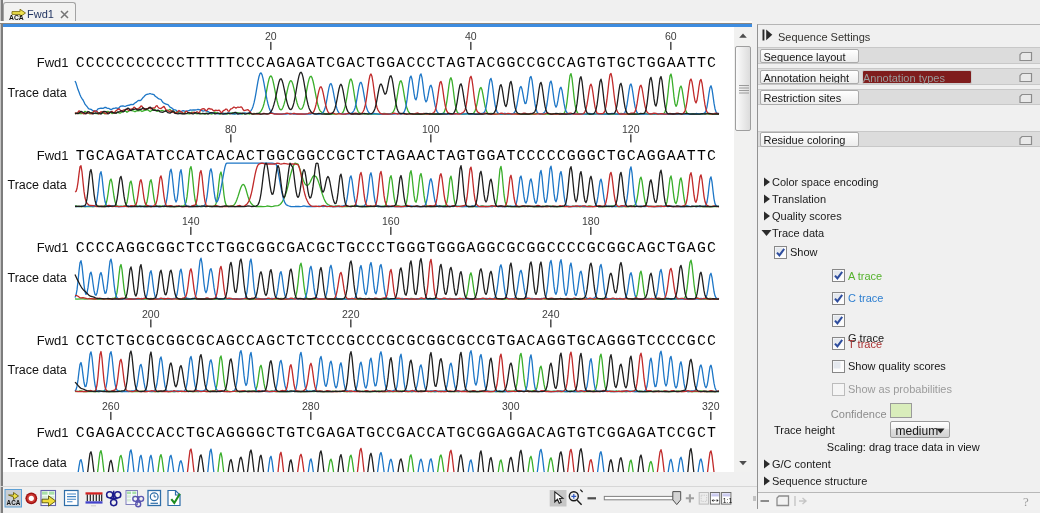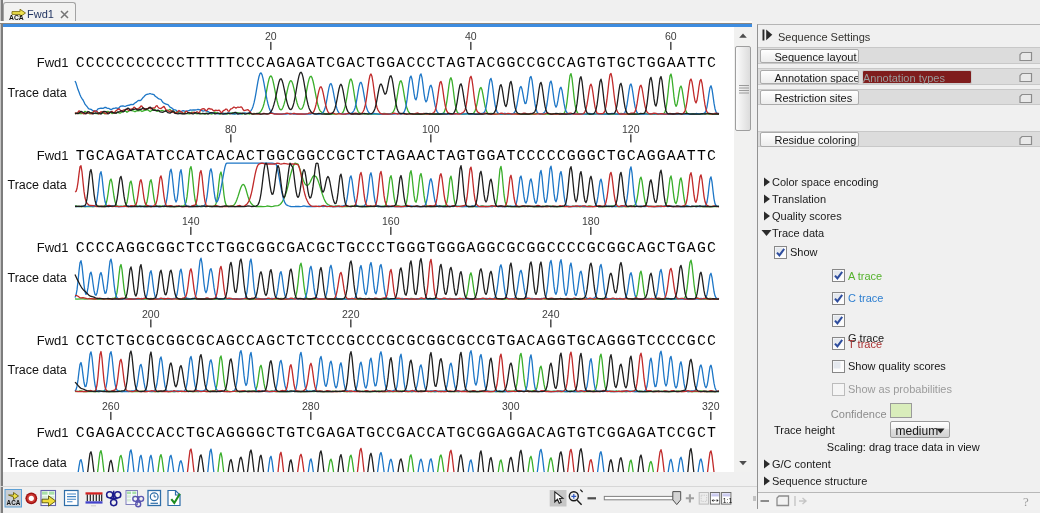--- a/index.html
+++ b/index.html
@@ -13,21 +13,21 @@
 #leftedge1 { left:0; top:0; width:1px; height:513px; background:#c6c6c6; }
 #leftedge2 { left:1px; top:0; width:1.6px; height:513px; background:#7d7d7d; }
 
 #sbar { left:734px; top:27px; width:18px; height:445px; background:#f1f1f0; }
 #sbar .thumb { position:absolute; left:1px; top:19px; width:16px; height:85px; background:linear-gradient(90deg,#fbfbfb,#dcdcdc); border:1px solid #9e9e9e; border-radius:2px; }
 
 #side { left:757px; top:24px; width:283px; height:485px; background:#f0f0f0; border-left:1px solid #929292; border-top:1px solid #b5b5b5; border-bottom:1px solid #9c9c9c; }
 #side .hdrtxt { position:absolute; left:20px; top:5.5px; font-size:11px; color:#33322f; }
 #side .sep1 { position:absolute; left:0; top:21.5px; width:282px; height:1px; background:#bcbcbc; }
 .bar { position:absolute; left:0; width:282px; height:16.6px; background:#dcdcdc; border-top:1px solid #c8c8c8; border-bottom:1px solid #c8c8c8; }
-.barbtn { position:absolute; left:1.5px; top:0.5px; width:99px; height:14.6px; background:linear-gradient(#ffffff,#ececec); border:1px solid #ababab; border-radius:2px; font-size:11px; color:#161616; padding-left:14px; line-height:14px; white-space:nowrap; overflow:hidden; }
+.barbtn { position:absolute; left:1.5px; top:0.5px; width:99px; height:14.6px; background:linear-gradient(#ffffff,#ececec); border:1px solid #ababab; border-radius:2px; font-size:11px; color:#161616; padding-left:3px; line-height:14px; white-space:nowrap; overflow:hidden; }
 .bardis { position:absolute; left:104px; top:0.5px; width:110px; height:14.6px; background:#7f1d1d; border:1px solid #cdcdcd; border-radius:2px; font-size:11px; color:#9b9b9b; text-align:left; line-height:14px; white-space:nowrap; }
 .tree { position:absolute; font-size:11px; color:#1b1b1b; white-space:nowrap; }
 .graytxt { color:#9b9b9b; }
 .cbl { position:absolute; font-size:11px; white-space:nowrap; }
 #side .scaling { position:absolute; left:68.8px; font-size:11px; color:#161616; white-space:nowrap; }
 #botbar { position:absolute; left:0; top:466.5px; width:282px; height:18px; background:#f2f2f2; border-top:1px solid #b8b8b8; }
 
 #tbsep { left:0; top:486px; width:757px; height:1px; background:#d7d7d7; }
 </style>
 </head>
@@ -223,21 +223,21 @@
  </svg>
  <span class="hdrtxt">Sequence Settings</span>
  <div class="sep1"></div>
  <div class="bar" style="top:22.3px">
       <div class="barbtn">Sequence layout</div>
       <svg class="abs" style="left:261px;top:3px" width="14" height="11" viewBox="0 0 14 11">
         <path d="M1 9.5V3.5L3 1.5H12.5V9.5Z" fill="#e9e9e9" stroke="#8c8c8c" stroke-width="1.2"></path>
       </svg>
     </div>
  <div class="bar" style="top:43.1px">
-      <div class="barbtn">Annotation space</div>
+      <div class="barbtn">Annotation height</div>
       <div class="bardis">Annotation types</div>
       <svg class="abs" style="left:261px;top:3px" width="14" height="11" viewBox="0 0 14 11">
         <path d="M1 9.5V3.5L3 1.5H12.5V9.5Z" fill="#e9e9e9" stroke="#8c8c8c" stroke-width="1.2"></path>
       </svg>
     </div>
  <div class="bar" style="top:63.9px">
       <div class="barbtn">Restriction sites</div>
       <svg class="abs" style="left:261px;top:3px" width="14" height="11" viewBox="0 0 14 11">
         <path d="M1 9.5V3.5L3 1.5H12.5V9.5Z" fill="#e9e9e9" stroke="#8c8c8c" stroke-width="1.2"></path>
       </svg>

